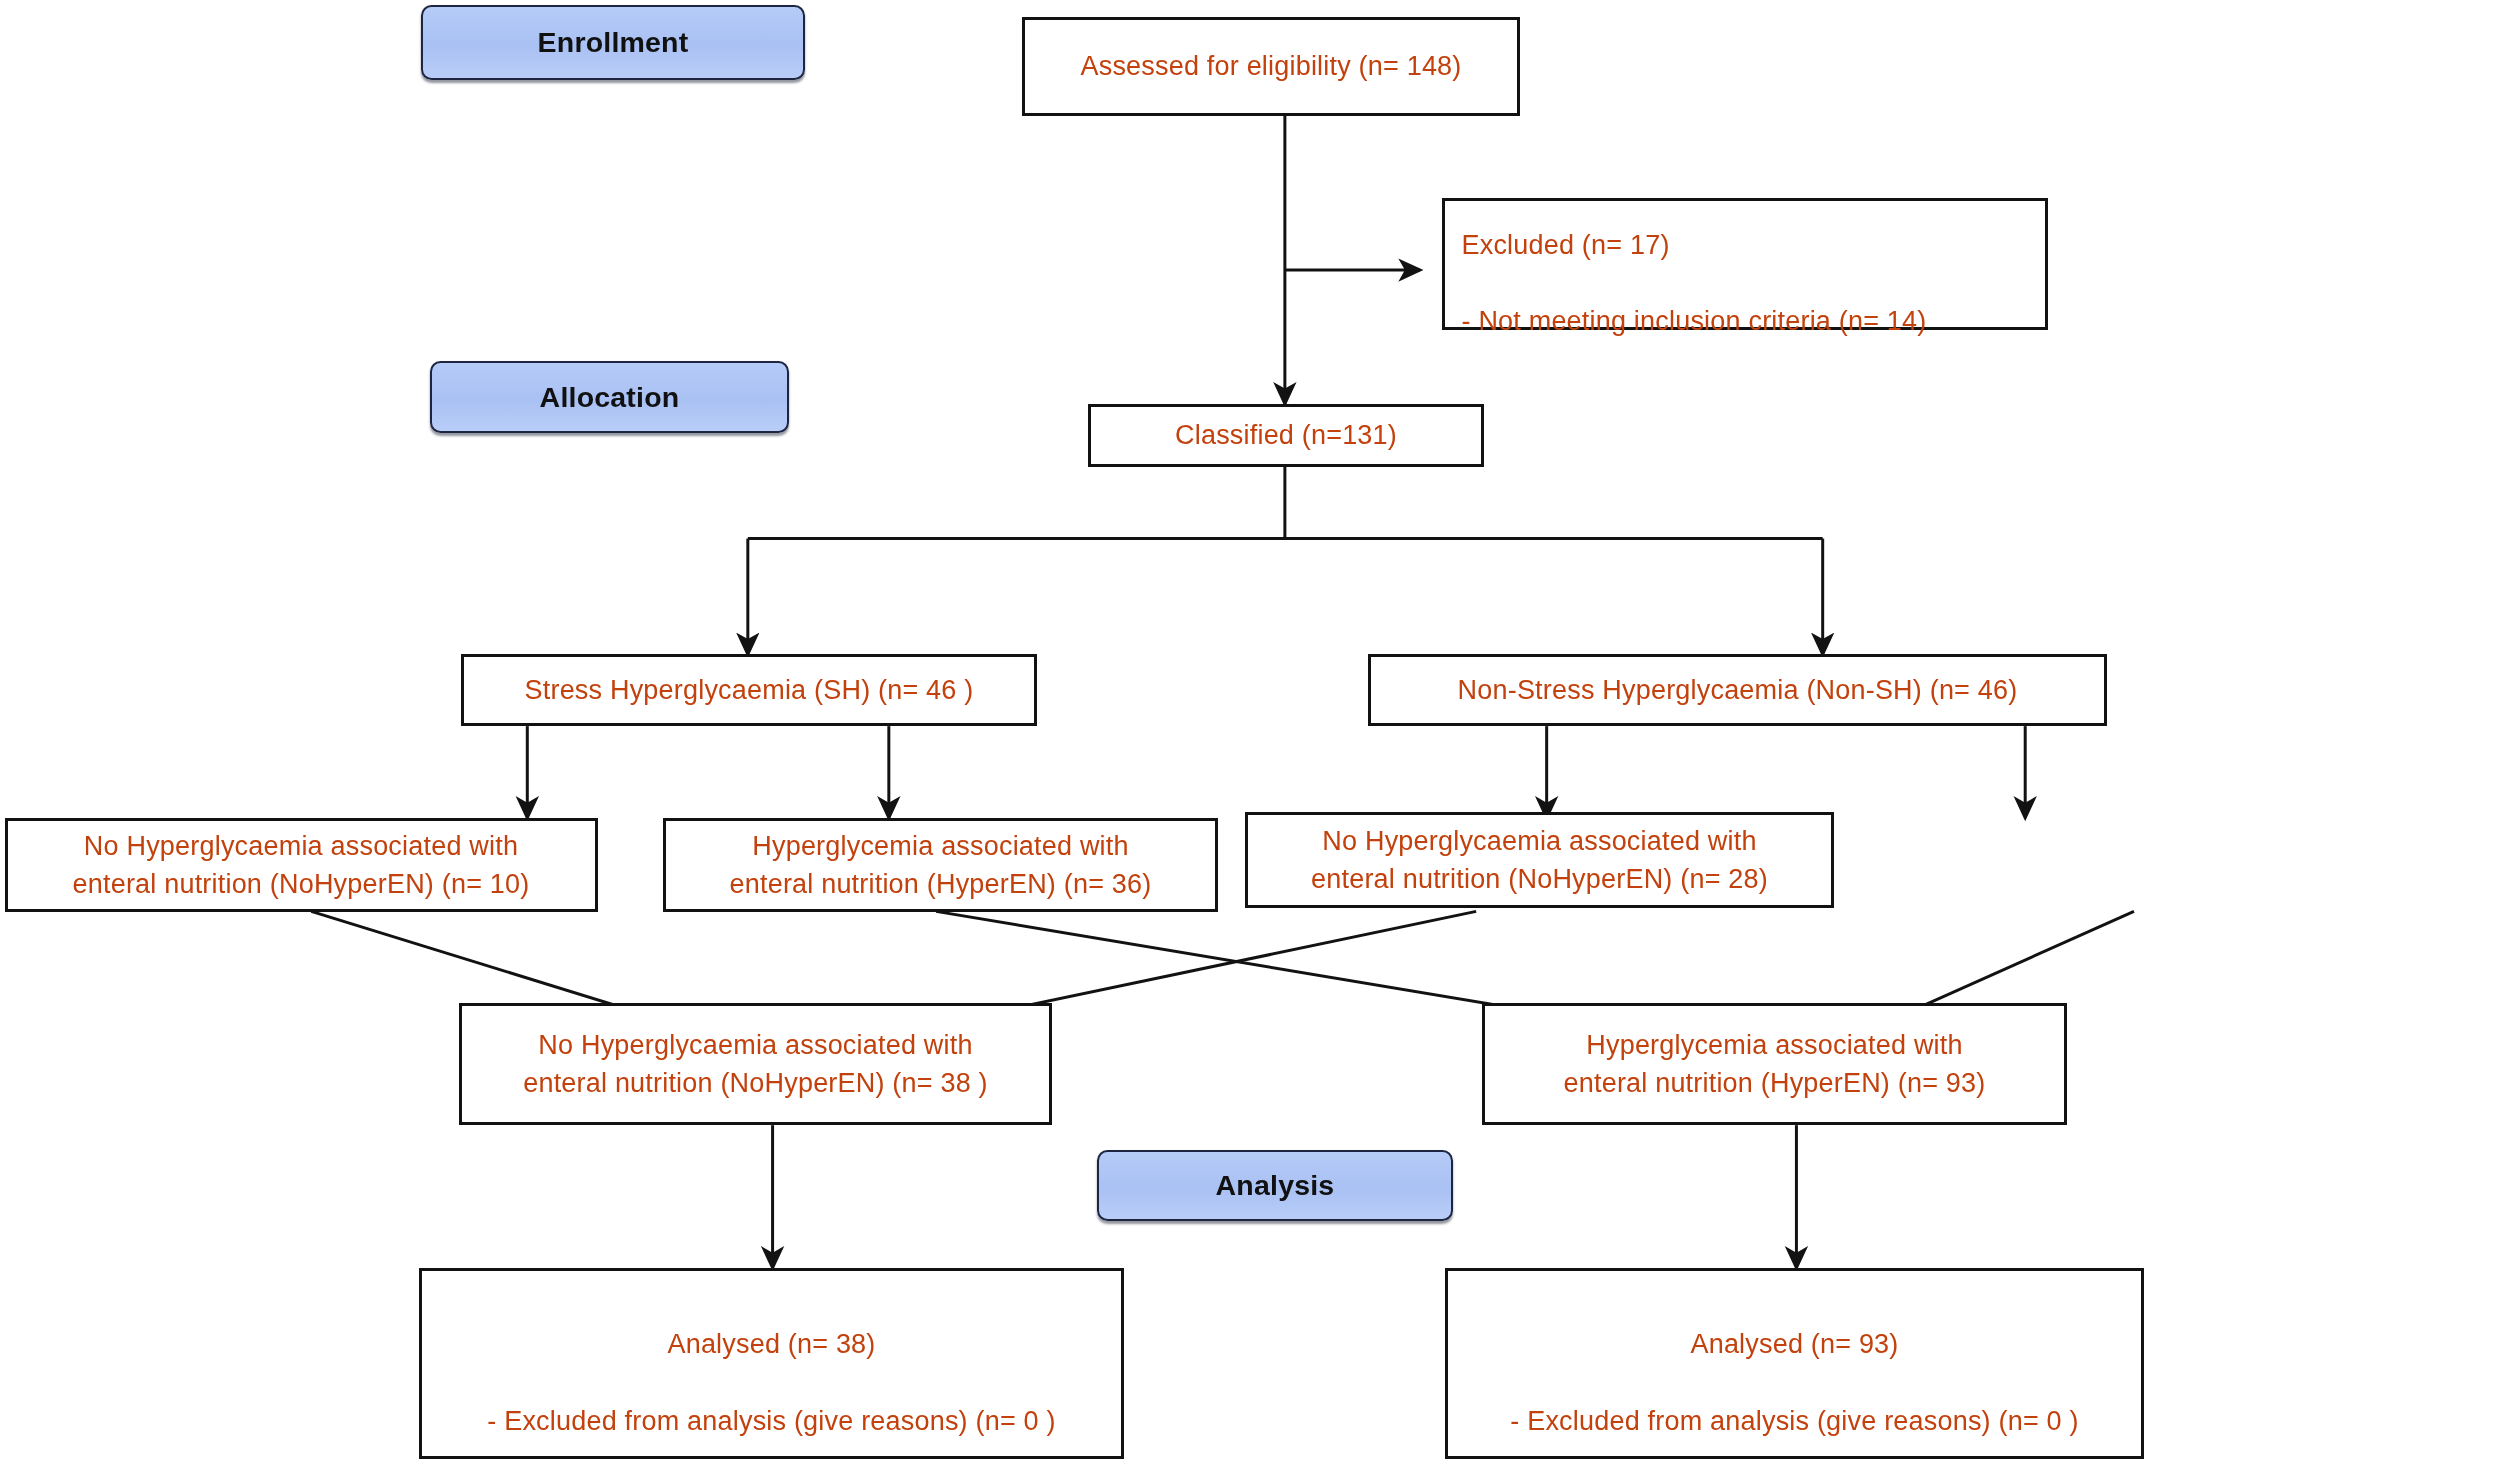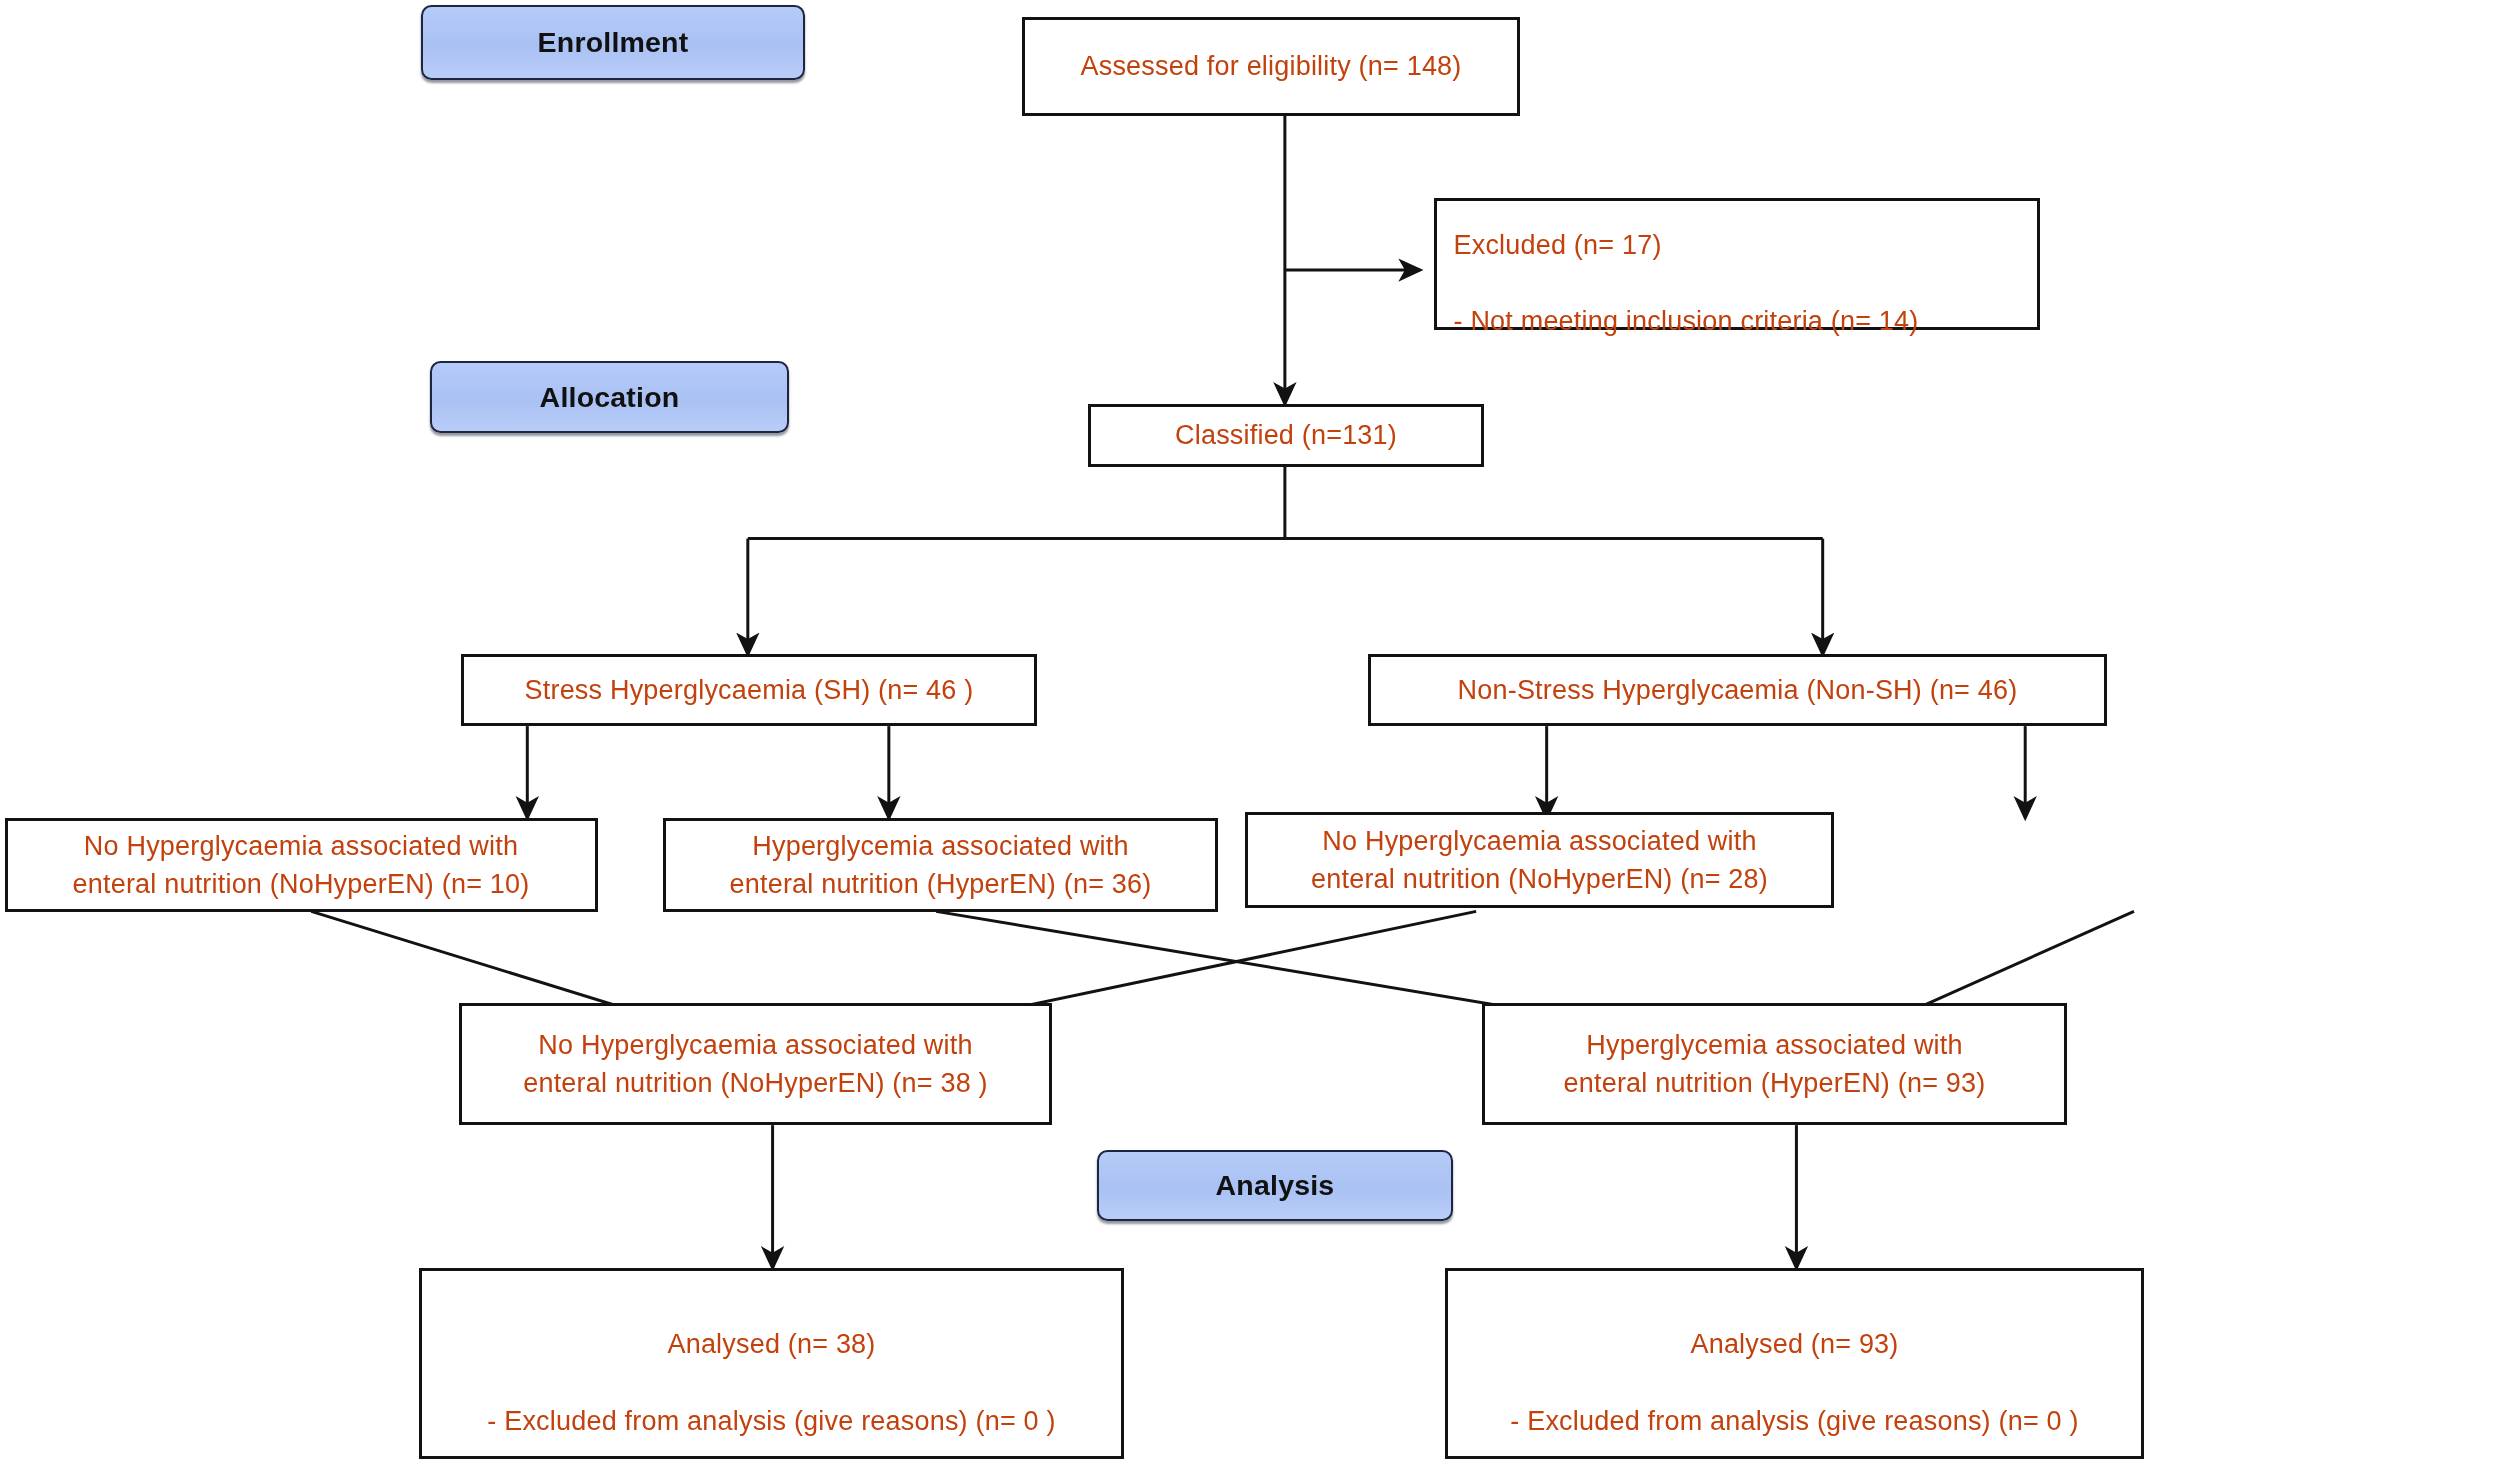--- a/index.html
+++ b/index.html
@@ -38,20 +38,21 @@
     font-size: 27px;
     line-height: 1.42;
     letter-spacing: 0.2px;
     white-space: pre-line;
     padding: 3px 7.5px;
   }
   .node.left-align {
     justify-content: flex-start;
     text-align: left;
     padding-left: 16.5px;
+    margin-left: 8px;
   }
   .stage-label {
     position: absolute;
     box-sizing: border-box;
     border: 2.3px solid #1d2540;
     border-radius: 10.5px;
     background: linear-gradient(180deg, #b5cbf8 0%, #a9c1f3 55%, #b9cdf8 100%);
     box-shadow: 0 2.3px 2.3px rgba(20,25,45,0.45);
     display: flex;
     align-items: center;

